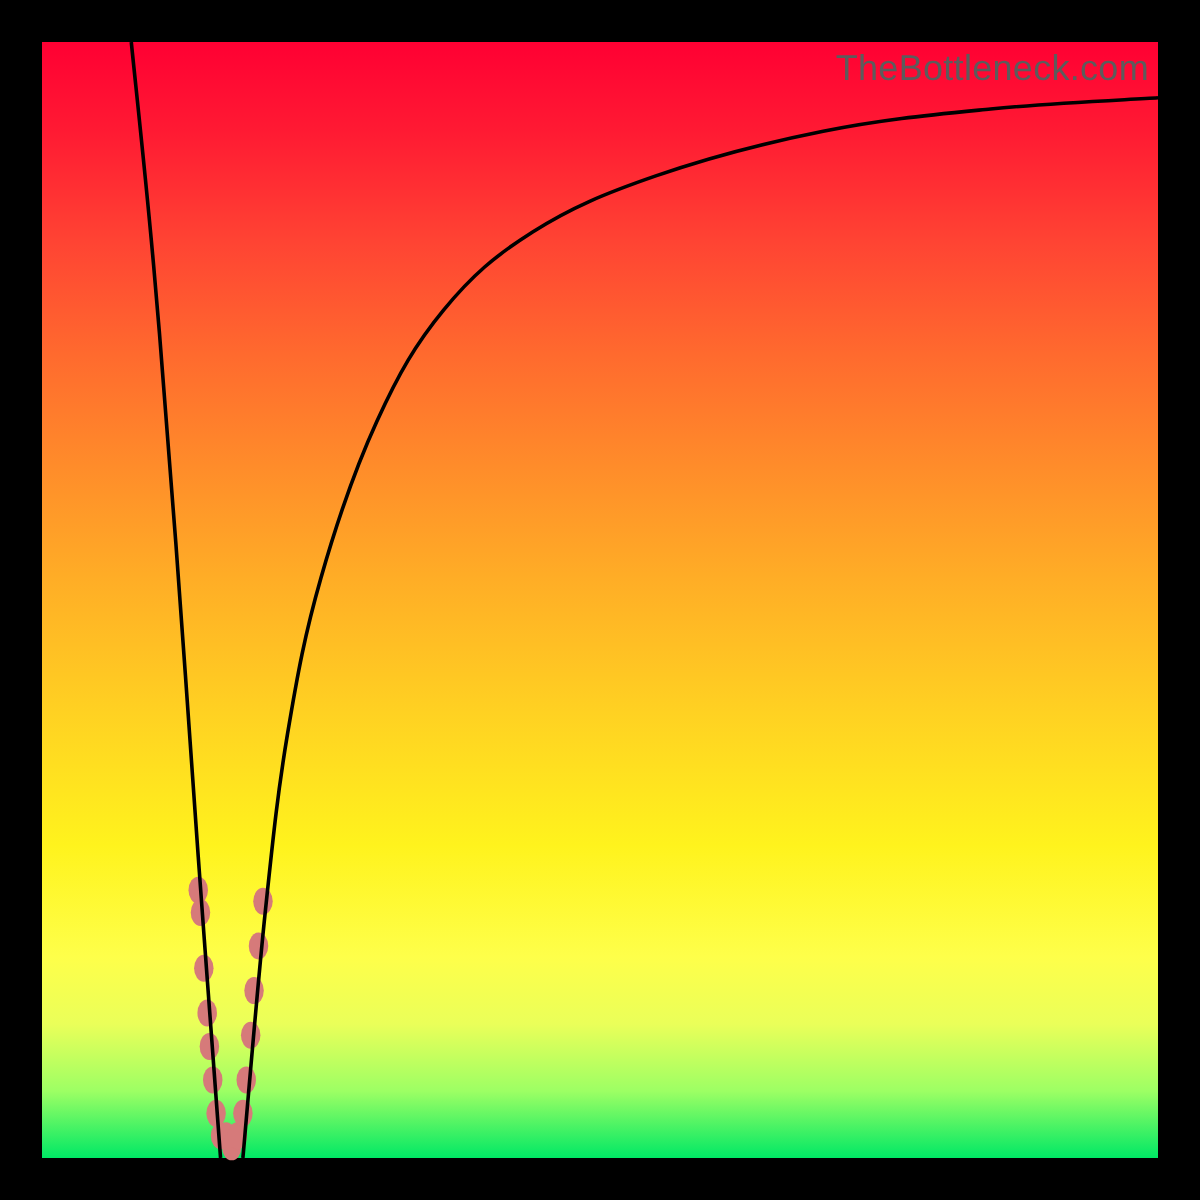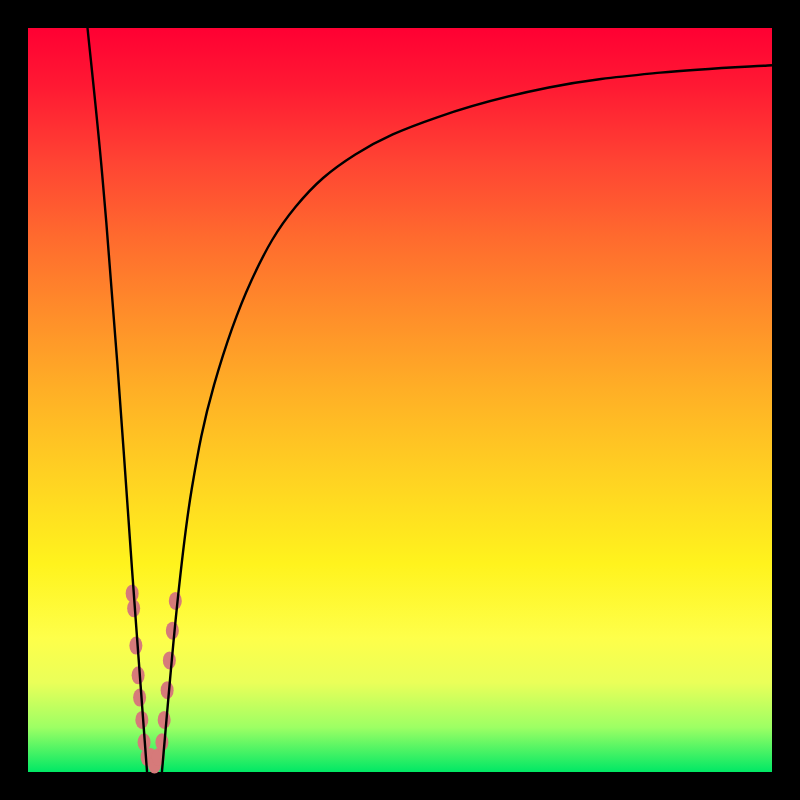--- a/index.html
+++ b/index.html
@@ -56,20 +56,21 @@
     overflow: visible;
   }
 </style>
 </head>
 <body>
 
 <div class="frame">
 
   <div class="plot">
 
+    <div class="water">TheBottleneck.com</div>
 
     <svg class="curve" viewBox="0 0 744 744" preserveAspectRatio="none">
       <g id="scatter-g">
           <ellipse cx="104.16000000000001" cy="565.44" rx="6.5" ry="9" fill="#d67a7a"></ellipse>
           <ellipse cx="105.648" cy="580.3199999999999" rx="6.5" ry="9" fill="#d67a7a"></ellipse>
           <ellipse cx="107.88" cy="617.52" rx="6.5" ry="9" fill="#d67a7a"></ellipse>
           <ellipse cx="110.11200000000001" cy="647.28" rx="6.5" ry="9" fill="#d67a7a"></ellipse>
           <ellipse cx="111.6" cy="669.6" rx="6.5" ry="9" fill="#d67a7a"></ellipse>
           <ellipse cx="113.832" cy="691.92" rx="6.5" ry="9" fill="#d67a7a"></ellipse>
           <ellipse cx="116.064" cy="714.24" rx="6.5" ry="9" fill="#d67a7a"></ellipse>

